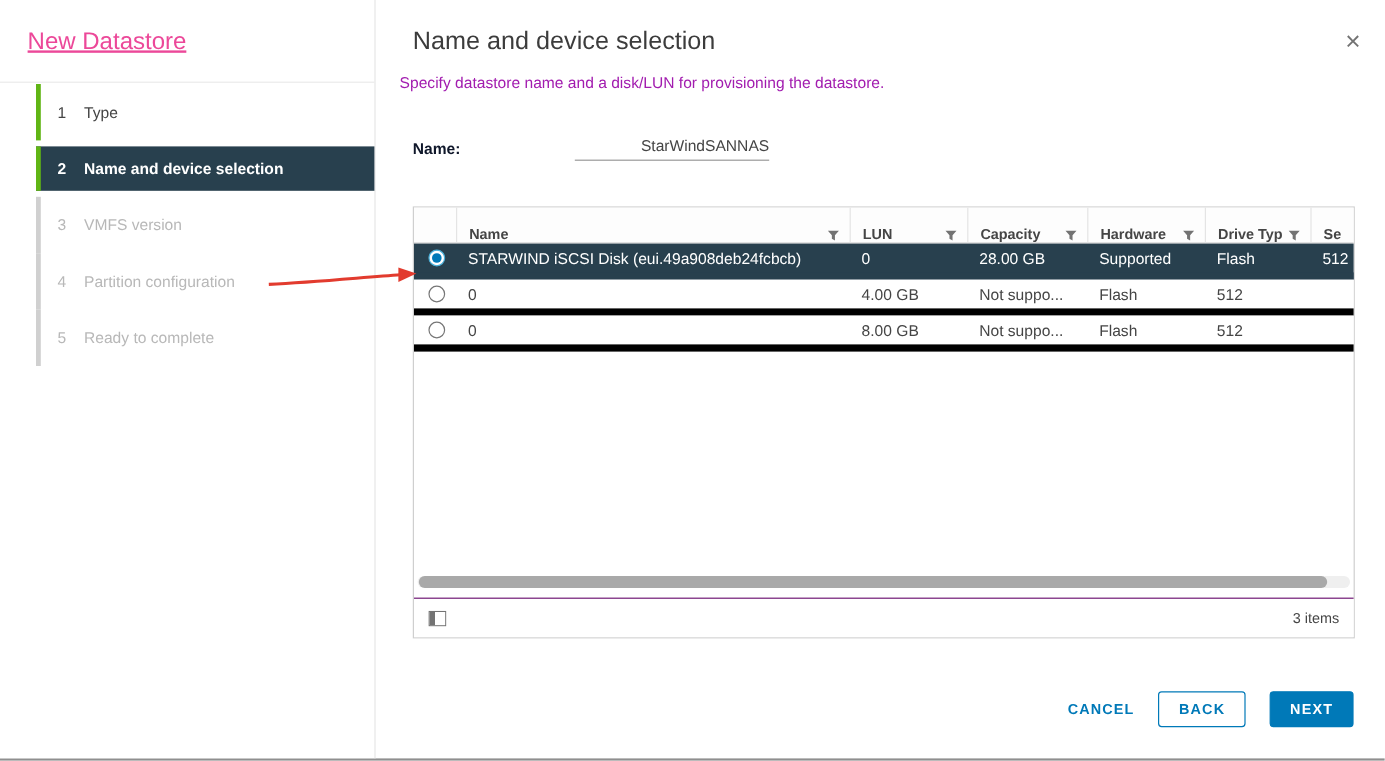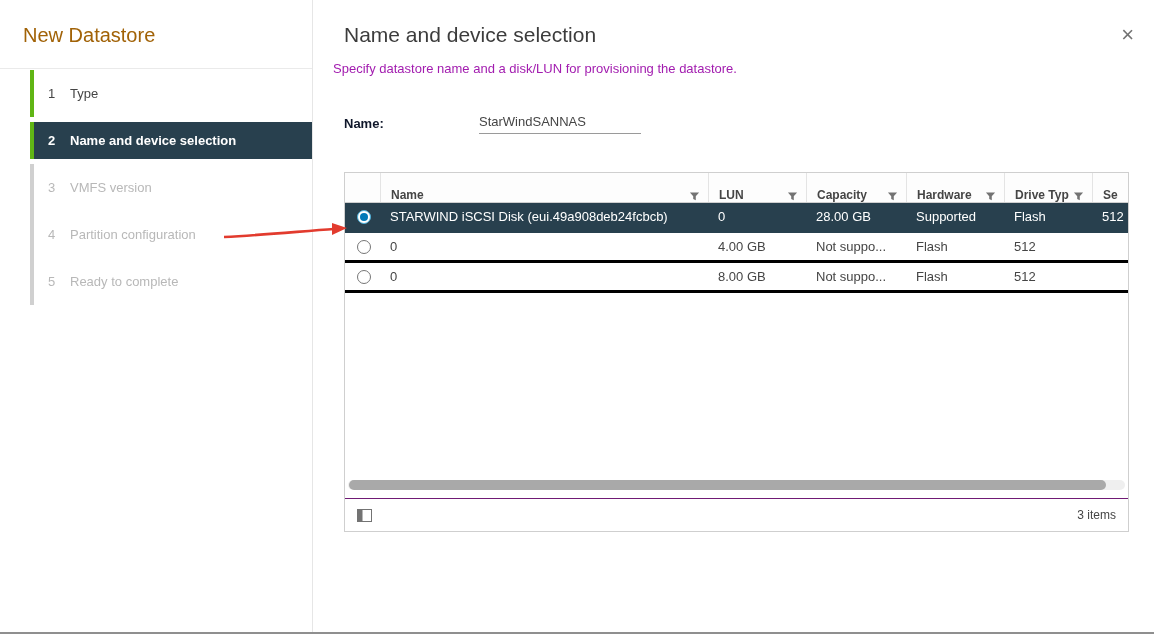--- a/index.html
+++ b/index.html
@@ -2,46 +2,46 @@
 <html><head>
 <meta charset="utf-8">
 <style>
   * { box-sizing: border-box; margin: 0; padding: 0; }
   html,body { width:1154px; height:634px; }
   body { font-family:"Liberation Sans", sans-serif; background:#fff; }
   .app { position:relative; width:1154px; height:634px; background:#fff; overflow:hidden; border-bottom:2px solid #8f8f8f; }
 
   
   .sidebar { position:absolute; left:0; top:0; bottom:0; width:313px; background:#fff; border-right:1px solid #e6e6e6; }
-  .sidebar-title { padding:24px 0 0 23px; font-size:20px; color:#a16207; }
+  .sidebar-title { padding:24px 0 0 23px; font-size:20px; color:#ec4899;text-decoration:underline; }
   .sidebar-divider { height:1px; background:#eaeaea; margin-top:21px; }
   .steps { margin-top:1px; }
   .step { display:flex; align-items:center; height:47px; margin-left:30px; border-left:4px solid transparent; padding-left:14px; font-size:13px; color:#454545; cursor:pointer; }
   .step .num { width:22px; flex:0 0 22px; }
   .step.done { border-left-color:#60b515; }
   .step.upcoming { border-left-color:#d0d0d0; color:#b8b8b8; cursor:default; }
   .step.active { border-left-color:#60b515; background:#28404e; color:#fff; font-weight:bold; height:37px; margin-top:5px; margin-bottom:5px; }
 
   
   .main { position:absolute; left:314px; top:0; right:0; bottom:0; }
   .main-title { position:absolute; left:30px; top:23px; font-size:21px; color:#3c3c3c; }
   .close-btn { position:absolute; right:20px; top:24px; font-size:22px; line-height:22px; color:#737373; cursor:pointer; }
   .subtitle { position:absolute; left:19px; top:61px; font-size:13px; color:#a21caf; }
 
   .name-row { position:absolute; left:30px; top:112px; display:flex; align-items:center; }
   .name-label { width:135px; font-size:13px; font-weight:bold; color:#0f172a; }
-  .name-input { width:162px; border:none; border-bottom:1px solid #9a9a9a; font-size:13px; color:#454545; text-align:left; padding:2px 0 4px 0; outline:none; background:transparent; font-family:"Liberation Sans", sans-serif; }
+  .name-input { width:162px; border:none; border-bottom:1px solid #9a9a9a; font-size:13px; color:#454545; text-align:right; padding:2px 0 4px 0; outline:none; background:transparent; font-family:"Liberation Sans", sans-serif; }
 
   
   .table-wrap { position:absolute; left:30px; top:172px; width:785px; height:360px; border:1px solid #cfcfcf; background:#fff; }
   .grid-row { display:grid; grid-template-columns:35px 328px 98px 100px 98px 88px 1fr; }
   .thead { height:30px; border-bottom:1px solid #cfcfcf; background:#fdfdfd; }
   .th { display:flex; align-items:flex-end; justify-content:space-between; padding:0 8px 0 10px; font-size:12px; font-weight:bold; color:#454545; border-left:1px solid #e4e4e4; overflow:hidden; white-space:nowrap; }
   .th:first-child { border-left:none; }
-  .row { height:30px; border-bottom:3px solid #000000; font-size:13px; color:#454545; background:#fff; cursor:pointer; }
+  .row { height:30px; border-bottom:6px solid #000000; font-size:13px; color:#454545; background:#fff; cursor:pointer; }
   .row .cell { display:flex; align-items:center; padding:0 8px 0 10px; overflow:hidden; white-space:nowrap; }
   .row.selected { background:#28404e; color:#fff; border-bottom-color:#28404e; }
   .radio-cell { display:flex; align-items:center; justify-content:center; }
   .radio { width:14px; height:14px; border-radius:50%; border:1px solid #767676; background:#fff; position:relative; }
   .row.selected .radio { border-color:#49afd9; }
   .radio.checked::after { content:""; position:absolute; left:2px; top:2px; width:8px; height:8px; border-radius:50%; background:#0079b8; }
 
   .hscroll-track { position:absolute; left:3px; right:3px; bottom:41px; height:10px; border-radius:5px; background:#efefef; }
   .hscroll-thumb { position:absolute; left:1px; top:0; height:10px; width:calc(100% - 20px); border-radius:5px; background:#a9a9a9; cursor:grab; }
 
@@ -193,20 +193,25 @@
         <span class="col-toggle">
           <svg width="15" height="13" viewBox="0 0 15 13">
             <rect x="0.5" y="0.5" width="14" height="12" fill="none" stroke="#737373"></rect>
             <rect x="1" y="1" width="4.5" height="11" fill="#737373"></rect>
           </svg>
         </span>
         <span class="items-count">3 items</span>
       </div>
     </div>
 
+    <div class="actions">
+      <button class="btn-text">CANCEL</button>
+      <button class="btn btn-outline">BACK</button>
+      <button class="btn btn-primary">NEXT</button>
+    </div>
   </div>
 
   <svg class="pointer-arrow" viewBox="0 0 130 26">
     <path d="M2 19 C 42 17, 82 13, 112 11" stroke="#e23b2e" stroke-width="2.6" fill="none"></path>
     <polygon points="110,5 125,10 110,17" fill="#e23b2e"></polygon>
   </svg>
 
 </div>
 
 </body></html>

